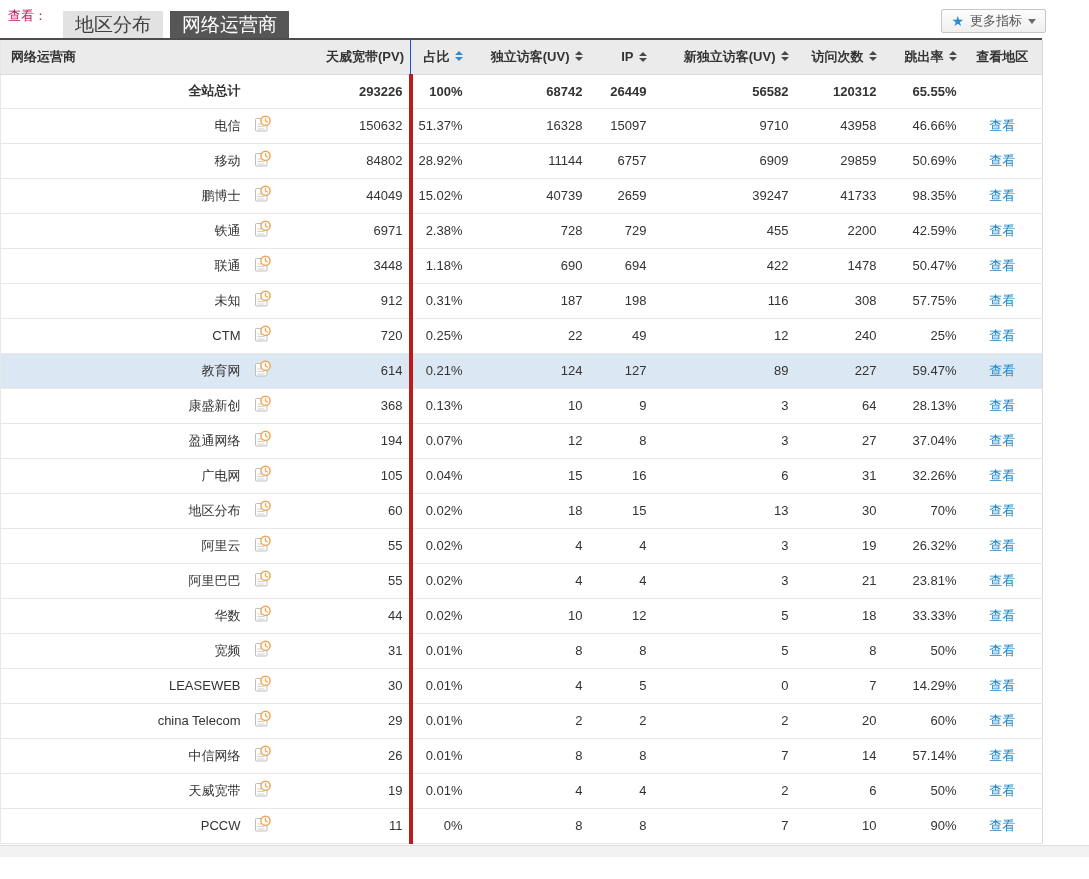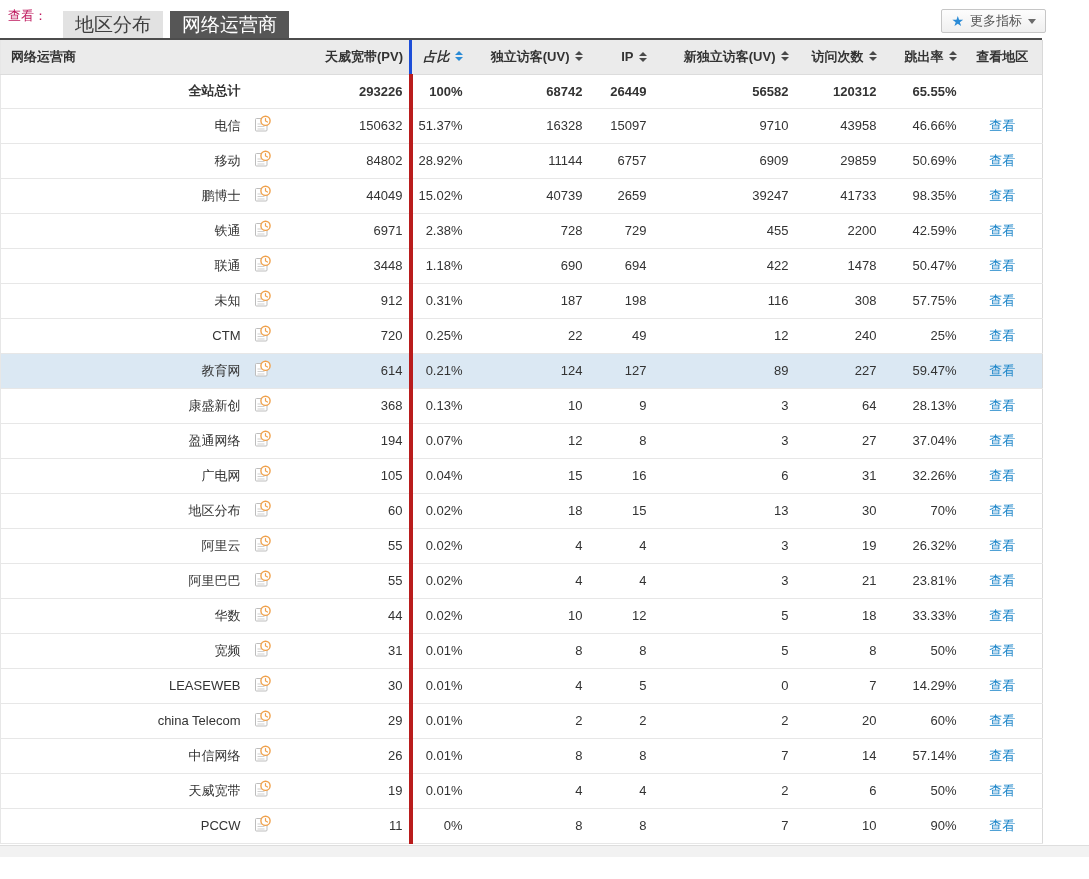--- a/index.html
+++ b/index.html
@@ -26,21 +26,21 @@
   table { width:1042px; border-collapse:collapse; table-layout:fixed;
     border-left:1px solid #e7e7e7; border-right:1px solid #d9d9d9; border-bottom:1px solid #d5d5d5; }
   col.c-name{width:240px} col.c-trend{width:45px} col.c-pv{width:125px} col.c-share{width:58px}
   col.c-uv{width:120px} col.c-ip{width:64px} col.c-newuv{width:142px} col.c-visits{width:88px}
   col.c-bounce{width:80px} col.c-region{width:80px}
   thead th { background:#ebebeb; height:34px; font-size:13px; font-weight:bold; color:#333;
     border-bottom:1px solid #dcdcdc; white-space:nowrap; }
   th.al-left { text-align:left; padding-left:10px; }
   th.al-right { text-align:right; padding-right:6px; }
   th.al-center { text-align:center; }
-  th.divider { border-left:3px solid #1d4ed8;font-style:italic; }
+  th.divider { border-left:1px solid #1d4ed8; }
   td.divider { border-left:4px solid #b91c1c;margin-top:44px; }
   tbody td { height:35px; border-bottom:1px solid #e7e7e7; font-size:13px; color:#333;
     white-space:nowrap; }
   td.al-left { text-align:right; padding-left:10px; }
   td.al-right { text-align:right; padding-right:6px; }
   td.al-center { text-align:center; }
   tr.total td { font-weight:bold; height:34px; }
   tr.hl td { background:#dbe8f3; }
   a.view-link { color:#1b85c9; text-decoration:none; cursor:pointer; }
 

